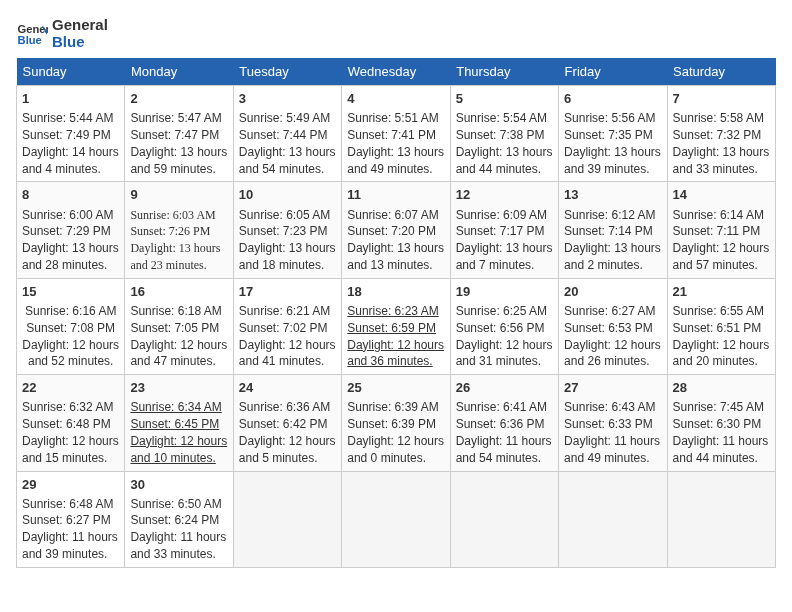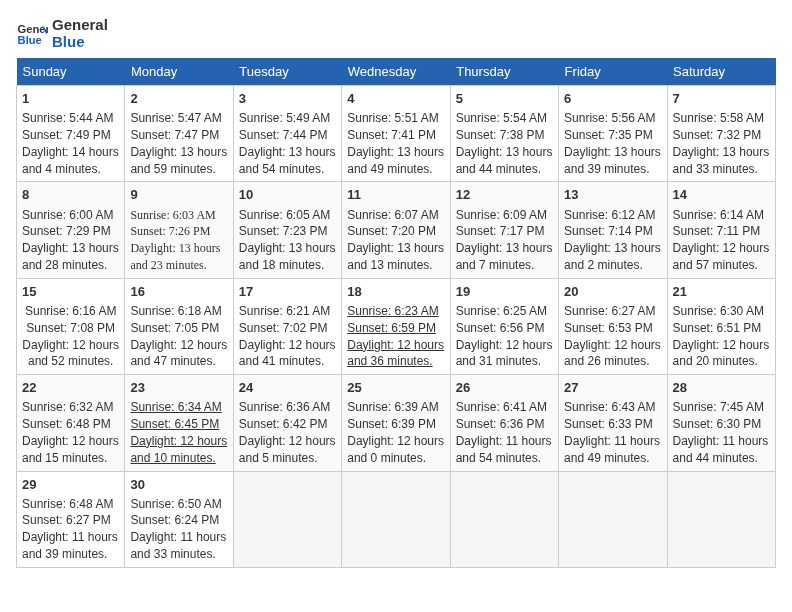--- a/index.html
+++ b/index.html
@@ -251,21 +251,21 @@
         </td>
         <td>
           <div class="day-num">20</div>
           <div class="day-info" style="white-space: pre-line;">Sunrise: 6:27 AM
 Sunset: 6:53 PM
 Daylight: 12 hours
 and 26 minutes.</div>
         </td>
         <td>
           <div class="day-num">21</div>
-          <div class="day-info" style="white-space: pre-line;">Sunrise: 6:30 AM
+          <div class="day-info" style="white-space: pre-line;">Sunrise: 6:55 AM
 Sunset: 6:51 PM
 Daylight: 12 hours
 and 20 minutes.</div>
         </td>
       </tr>
       <tr>
         <td>
           <div class="day-num">22</div>
           <div class="day-info" style="white-space: pre-line;">Sunrise: 6:32 AM
 Sunset: 6:48 PM

